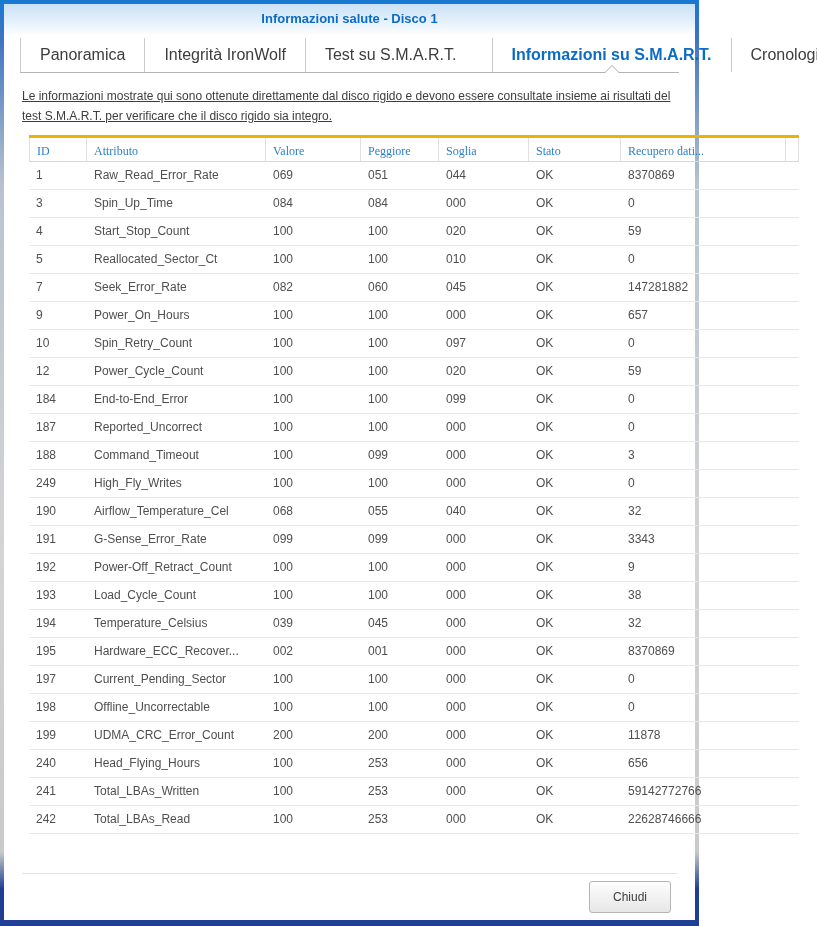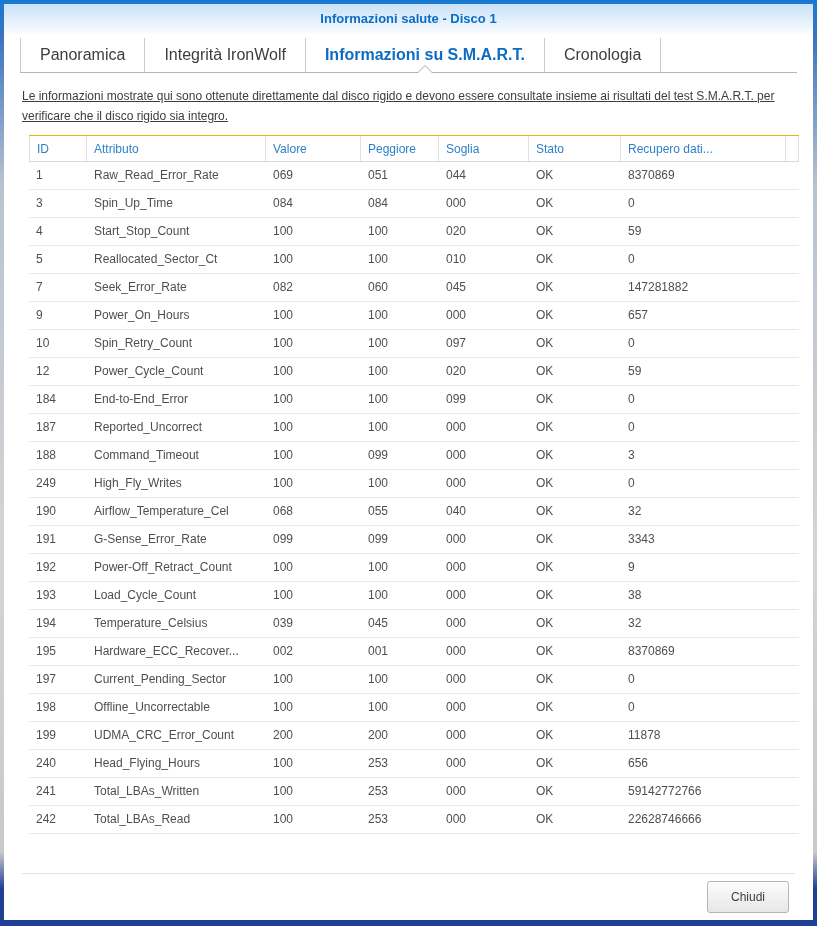--- a/index.html
+++ b/index.html
@@ -1,48 +1,48 @@
 <!DOCTYPE html>
 <html><head>
 <meta charset="utf-8">
 <style>
   * { margin:0; padding:0; box-sizing:border-box; }
   html,body { width:817px; height:926px; overflow:hidden;
     font-family:"Liberation Sans","DejaVu Sans",sans-serif; }
 
-  .dialog { position:relative; width:817px; height:926px;
+  .dialog { position:relative; width:699px; height:926px;
     background:linear-gradient(180deg,#1779d2 0%, #3c74c0 4%, #b9c3cf 20%, #d4d4d4 60%, #c9c9c9 92%, #1e3f94 96%, #1e3f94 100%); }
   .dialog-inner { position:absolute; top:4px; left:4px; right:4px; bottom:6px;
     background:#ffffff; display:flex; flex-direction:column; }
 
   
   .titlebar { height:30px; flex:0 0 auto;
     background:linear-gradient(180deg,#c9e1f6 0%, #e3f0fb 55%, #fbfdff 100%); }
   .title { text-align:center; line-height:30px; font-size:13px; font-weight:bold; color:#0c6cc4; }
 
   
   .tabbar { flex:0 0 auto; display:flex; margin:4px 16px 0 16px; height:35px;
     border-bottom:1px solid #b5b5b5; background:transparent; }
   .tab { position:relative; line-height:34px; padding:0 19px; font-size:16px;
     color:#3d3d3d; white-space:nowrap; cursor:pointer; border-left:1px solid #cccccc; }
   .tab:last-child { border-right:1px solid #cccccc; }
-  .tab.active { color:#0c6cc4; font-weight:bold; }
+  .tab.active { color:#0c6cc4; font-weight:bold;margin-left:16px; }
   .tab.active::before { content:""; position:absolute; left:50%; margin-left:-8px; bottom:-1px;
     border-left:8px solid transparent; border-right:8px solid transparent; border-bottom:8px solid #a8a8a8; }
   .tab.active::after { content:""; position:absolute; left:50%; margin-left:-7px; bottom:-1px;
     border-left:7px solid transparent; border-right:7px solid transparent; border-bottom:7px solid #ffffff; }
 
   
   .description { flex:0 0 auto; margin:13px 18px 0 18px; font-size:12px;
     line-height:20px; color:#3d3d3d;text-decoration:underline; }
 
   
   .table { flex:0 0 auto; margin:9px 22px 0 25px; width:770px; }
   .thead, .tr { display:grid; grid-template-columns:58px 179px 95px 78px 90px 92px 165px 1fr; }
-  .thead { border-top:1px solid #eab308; border-bottom:1px solid #d8d8d8; height:27px; }
+  .thead { border-top:3px solid #eab308; border-bottom:1px solid #d8d8d8; height:27px;font-family:Liberation Serif, serif; }
   .th { line-height:26px; font-size:12px; color:#2e81c8; padding-left:7px;
     border-right:1px solid #e0e0e0; white-space:nowrap; overflow:hidden; cursor:pointer; }
   .th:first-child { border-left:1px solid #e0e0e0; }
   .tr { height:28px; border-bottom:1px solid #e8e8e8; }
   .td { line-height:27px; font-size:12px; color:#4f4f4f; padding-left:7px;
     white-space:nowrap; overflow:hidden; }
 
   
   .spacer { flex:1 1 auto; }
   .footer { flex:0 0 47px; margin:0 18px; border-top:1px solid #e3e3e3;
@@ -58,20 +58,21 @@
 <div class="dialog">
   <div class="dialog-inner">
 
     <div class="titlebar">
       <div class="title">Informazioni salute - Disco 1</div>
     </div>
 
     <div class="tabbar">
         <div class="tab">Panoramica</div>
         <div class="tab">Integrità IronWolf</div>
+        <div class="tab">Test su S.M.A.R.T.</div>
         <div class="tab active">Informazioni su S.M.A.R.T.</div>
         <div class="tab">Cronologia</div>
       </div>
 
     <div class="description">Le informazioni mostrate qui sono ottenute direttamente dal disco rigido e devono essere consultate insieme ai risultati del test S.M.A.R.T. per verificare che il disco rigido sia integro.</div>
 
     <div class="table">
       <div class="thead">
           <div class="th">ID</div>
           <div class="th">Attributo</div>

